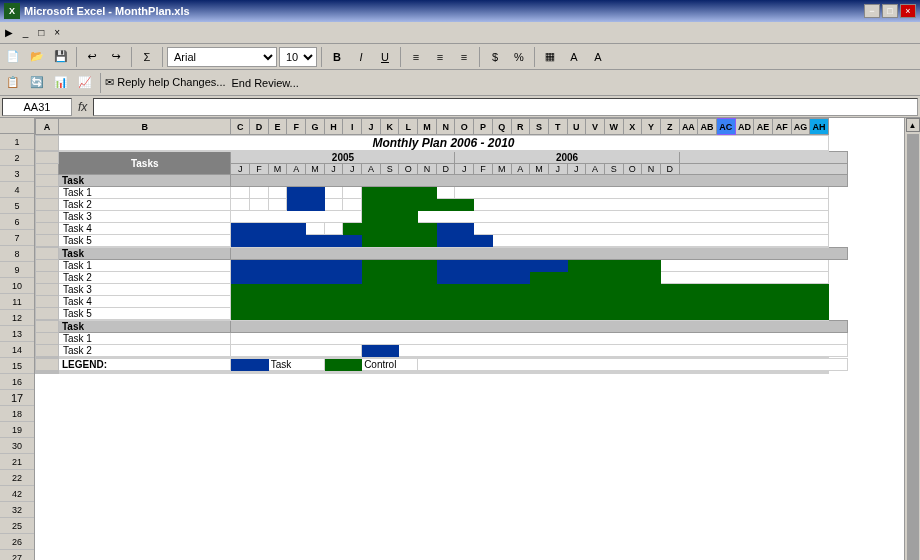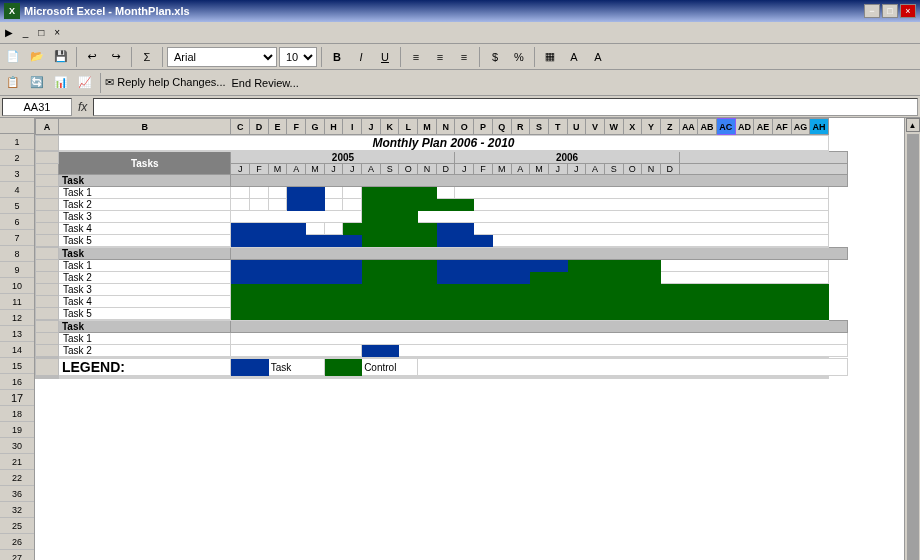--- a/index.html
+++ b/index.html
@@ -196,21 +196,21 @@
       <div style="height:16px; border-bottom:1px solid #bbb; font-size:9px; display:flex; align-items:center; justify-content:center; background:#d4d0c8;">13</div>
       <div style="height:16px; border-bottom:1px solid #bbb; font-size:9px; display:flex; align-items:center; justify-content:center; background:#d4d0c8;">14</div>
       <div style="height:16px; border-bottom:1px solid #bbb; font-size:9px; display:flex; align-items:center; justify-content:center; background:#d4d0c8;">15</div>
       <div style="height:16px; border-bottom:1px solid #bbb; font-size:9px; display:flex; align-items:center; justify-content:center; background:#d4d0c8;">16</div>
       <div style="height:16px; border-bottom:1px solid #bbb; font-size:11px; display:flex; align-items:center; justify-content:center; background:#d4d0c8;">17</div>
       <div style="height:16px; border-bottom:1px solid #bbb; font-size:9px; display:flex; align-items:center; justify-content:center; background:#d4d0c8;">18</div>
       <div style="height:16px; border-bottom:1px solid #bbb; font-size:9px; display:flex; align-items:center; justify-content:center; background:#d4d0c8;">19</div>
       <div style="height:16px; border-bottom:1px solid #bbb; font-size:9px; display:flex; align-items:center; justify-content:center; background:#d4d0c8;">30</div>
       <div style="height:16px; border-bottom:1px solid #bbb; font-size:9px; display:flex; align-items:center; justify-content:center; background:#d4d0c8;">21</div>
       <div style="height:16px; border-bottom:1px solid #bbb; font-size:9px; display:flex; align-items:center; justify-content:center; background:#d4d0c8;">22</div>
-      <div style="height:16px; border-bottom:1px solid #bbb; font-size:9px; display:flex; align-items:center; justify-content:center; background:#d4d0c8;">36</div>
+      <div style="height:16px; border-bottom:1px solid #bbb; font-size:9px; display:flex; align-items:center; justify-content:center; background:#d4d0c8;">42</div>
       <div style="height:16px; border-bottom:1px solid #bbb; font-size:9px; display:flex; align-items:center; justify-content:center; background:#d4d0c8;">32</div>
       <div style="height:16px; border-bottom:1px solid #bbb; font-size:9px; display:flex; align-items:center; justify-content:center; background:#d4d0c8;">25</div>
       <div style="height:16px; border-bottom:1px solid #bbb; font-size:9px; display:flex; align-items:center; justify-content:center; background:#d4d0c8;">26</div>
       <div style="height:16px; border-bottom:1px solid #bbb; font-size:9px; display:flex; align-items:center; justify-content:center; background:#d4d0c8;">27</div>
 
     </div>
 
     <div style="flex:1; overflow:hidden;">
       <table style="border-collapse:collapse; table-layout:fixed; font-size:10px; width:100%;">
         <colgroup>
@@ -628,21 +628,21 @@
           <td colspan="33" style="border:1px solid #d0d0d0;"></td>
         </tr>
 
         <tr>
           <td style="background:#d4d0c8; border:1px solid #bbb;"></td>
           <td colspan="33" style="border:1px solid #d0d0d0;"></td>
         </tr>
 
         <tr>
           <td style="background:#d4d0c8; border:1px solid #bbb;"></td>
-          <td style="border:1px solid #d0d0d0; font-weight:bold; font-size:14px; padding-left:3px;">LEGEND:</td>
+          <td style="border:1px solid #d0d0d0; font-weight:bold; font-size:10px; padding-left:3px;">LEGEND:</td>
           <td style="background:#003399; border:1px solid #003399;" colspan="2"></td>
           <td style="border:1px solid #d0d0d0; font-size:10px; padding-left:2px;" colspan="3">Task</td>
           <td style="background:#006600; border:1px solid #006600;" colspan="2"></td>
           <td style="border:1px solid #d0d0d0; font-size:10px; padding-left:2px;" colspan="3">Control</td>
           <td colspan="23" style="border:1px solid #d0d0d0;"></td>
         </tr>
 
         <tr>
           <td style="background:#d4d0c8; border:1px solid #bbb;"></td>
           <td colspan="33" style="border:1px solid #d0d0d0;"></td>

